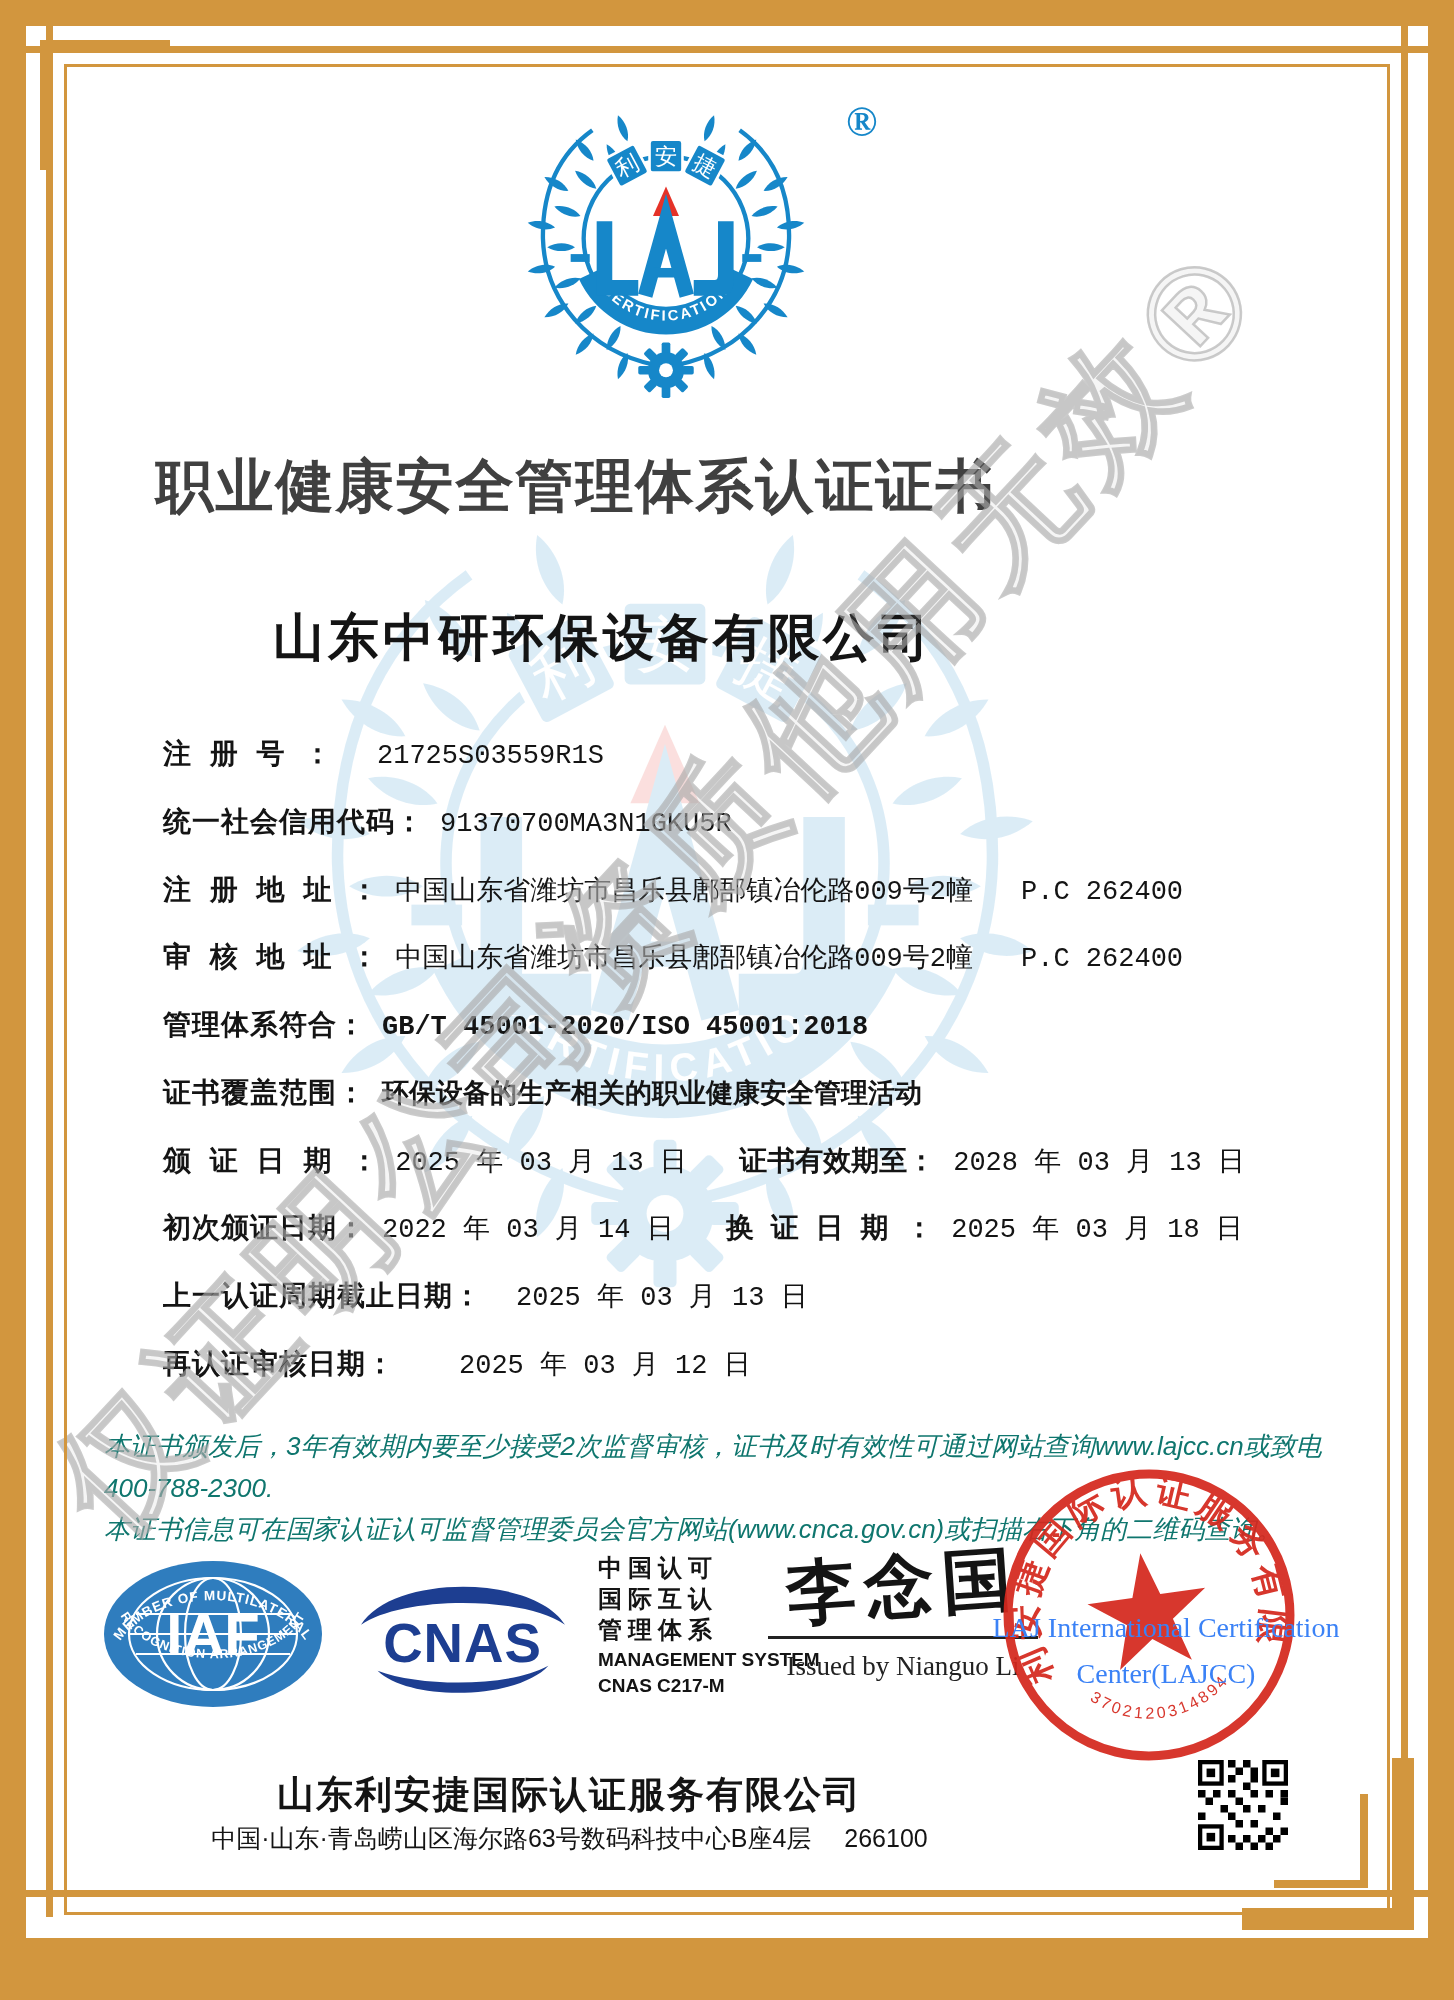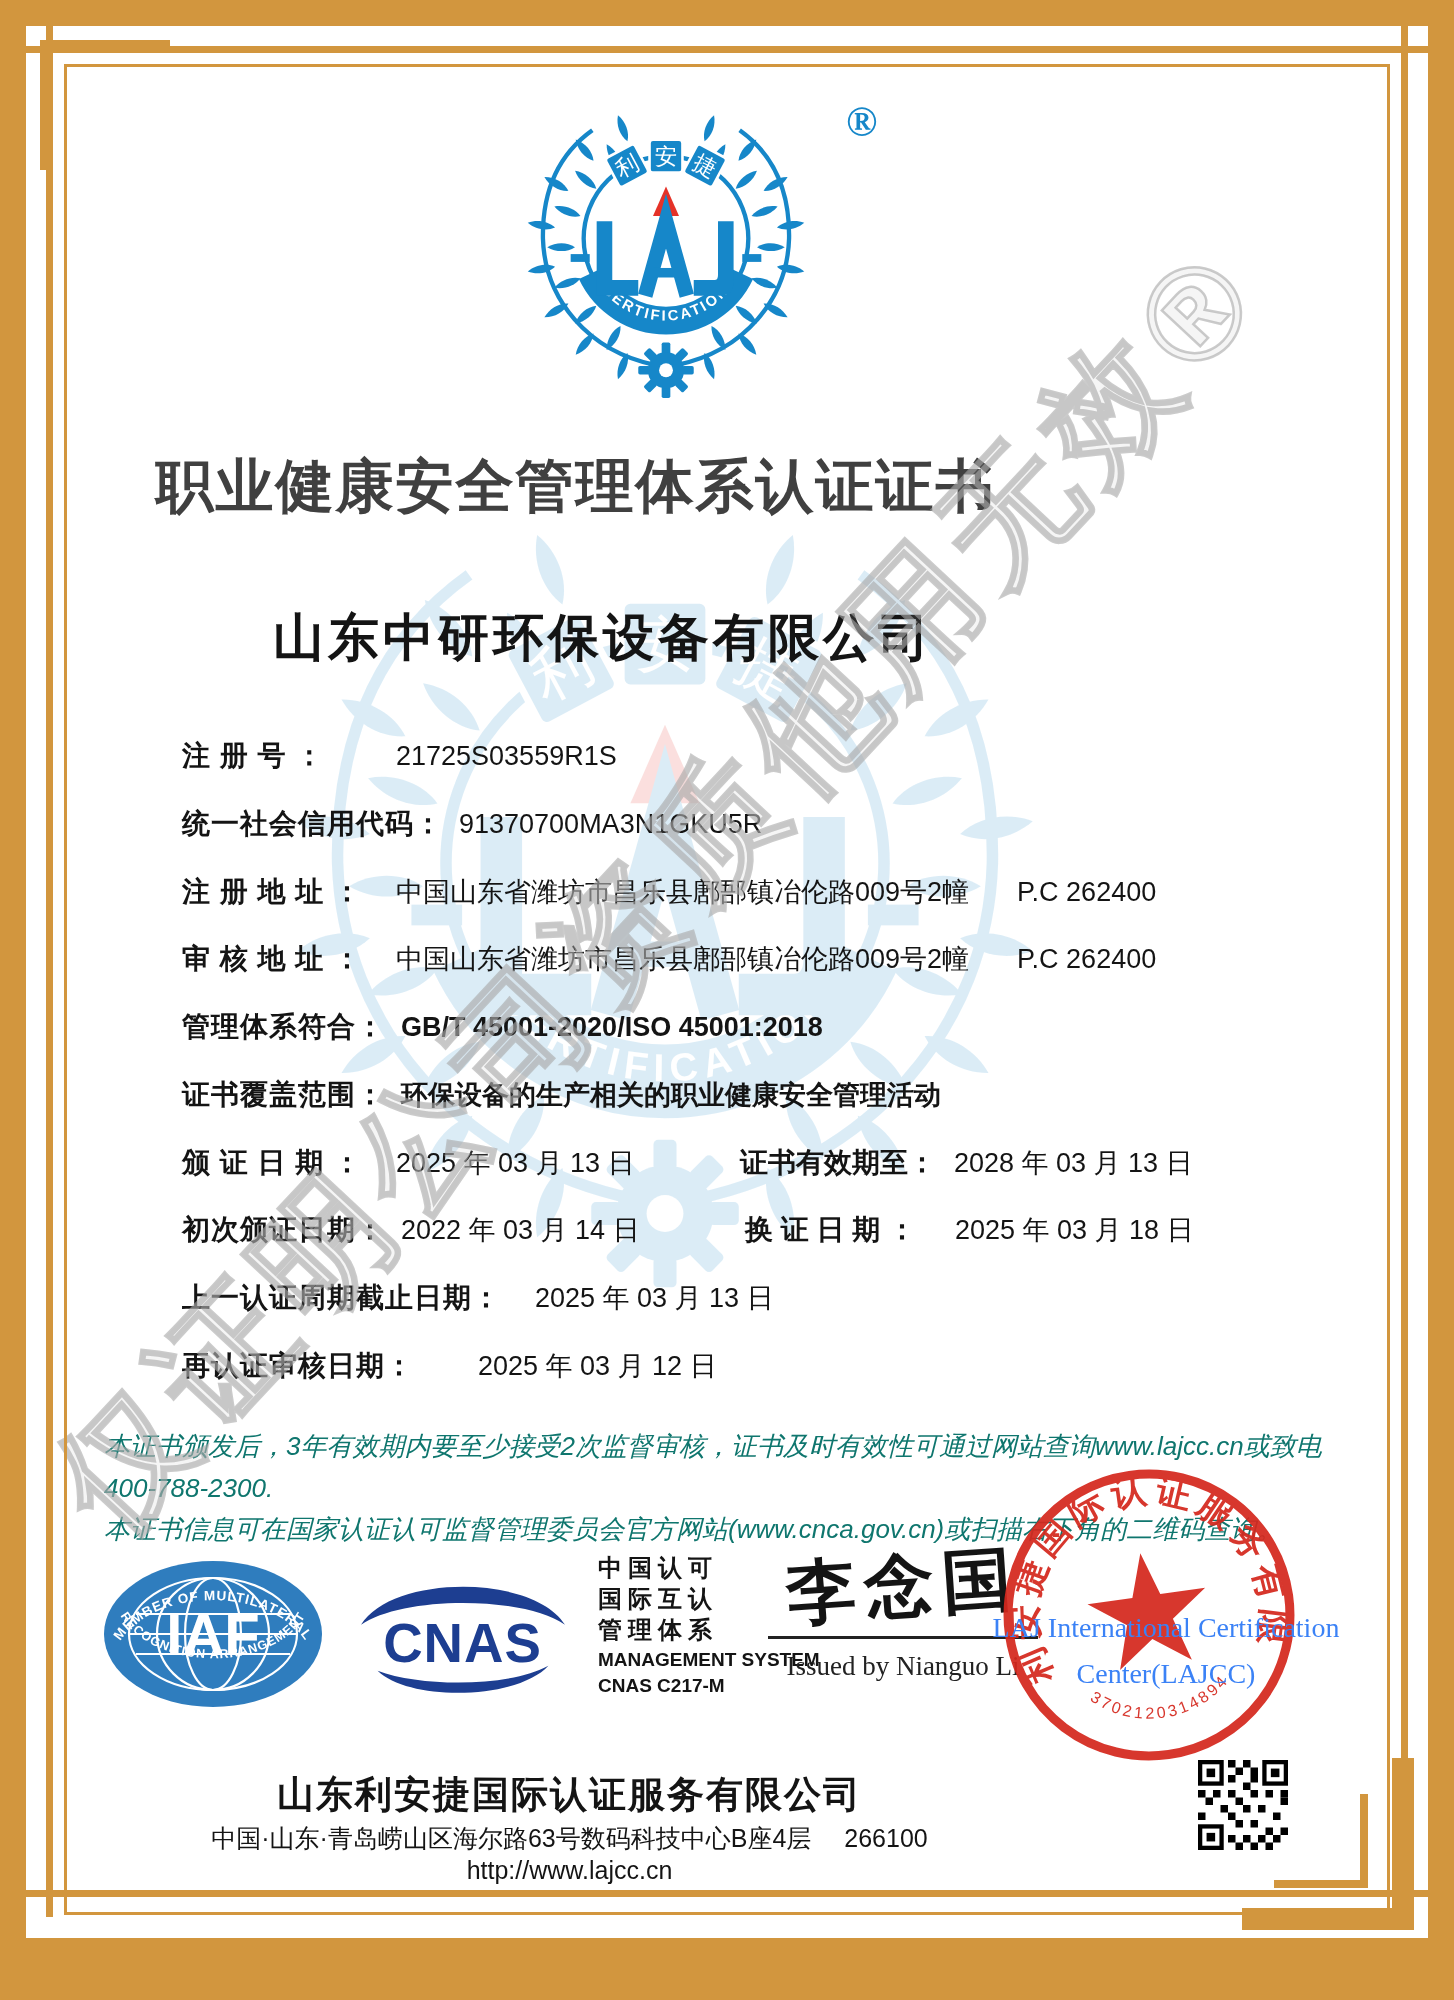--- a/index.html
+++ b/index.html
@@ -32,22 +32,22 @@
         font-family:"Liberation Serif",serif;}
   .logo-wm{position:absolute;left:250px;top:515px;width:830px;height:800px;opacity:.15;z-index:0;}
 
   
   .title{position:absolute;left:88px;top:448px;width:975px;text-align:center;font-size:58px;font-weight:900;
         letter-spacing:2px;color:#404040;z-index:1;}
   .company{position:absolute;left:88px;top:604px;width:1030px;text-align:center;font-size:51px;font-weight:600;
         letter-spacing:4px;font-family:Liberation Serif, serif;z-index:1;}
 
   
-  .fields{position:absolute;left:182px;top:738px;width:1120px;z-index:1;
-        font-family:Liberation Sans, sans-serif;}
+  .fields{position:absolute;left:163px;top:738px;width:1120px;z-index:1;
+        font-family:Liberation Mono, monospace;}
   .frow{display:flex;align-items:baseline;margin-bottom:32px;font-size:28px;line-height:1.25;}
   .flabel{font-weight:bold;min-width:198px;white-space:nowrap;letter-spacing:1px;}
   .flabel.long{min-width:0;}
   .fvalue{margin-left:16px;font-size:27px;white-space:nowrap;}
   .fvalue.wide{width:336px;}
   .fvalue.bold{font-weight:bold;}
   .flabel2{font-weight:bold;min-width:192px;white-space:nowrap;margin-left:8px;}
   .fvalue2{margin-left:18px;font-size:27px;white-space:nowrap;text-align:right;}
   .pc{margin-left:48px;}
 
@@ -342,21 +342,20 @@
         <rect x="49" y="77" width="7" height="7"></rect>
         <rect x="63" y="77" width="7" height="7"></rect>
     </g>
   </svg>
 
   <div class="issuer-name">山东利安捷国际认证服务有限公司</div>
   <div class="issuer-addr">
     <span>中国·山东·青岛崂山区海尔路63号数码科技中心B座4层</span>
     <span style="margin-left:26px">266100</span>
   </div>
-  <div class="issuer-web">http://www.lajcc.cn</div>
 
   <div class="wm-text">仅证明公司资质他用无效®</div>
 
   <div class="band band-top"></div>
   <div class="band band-bottom"></div>
   <div class="band band-left"></div>
   <div class="band band-right"></div>
   <div class="frame-mid"></div>
   <div class="frame-thin"></div>
   <div class="os os-tl-h"></div>

